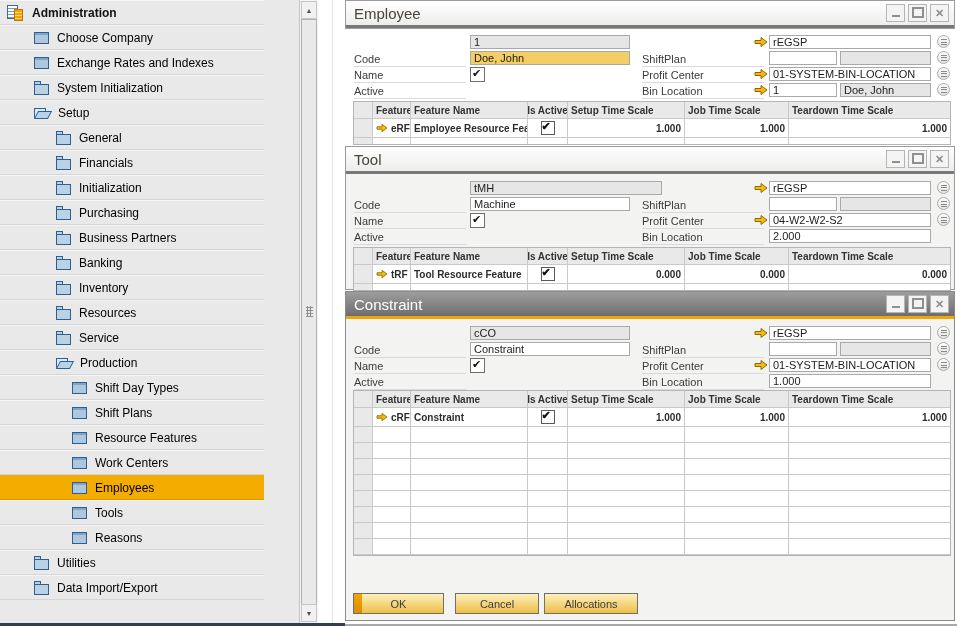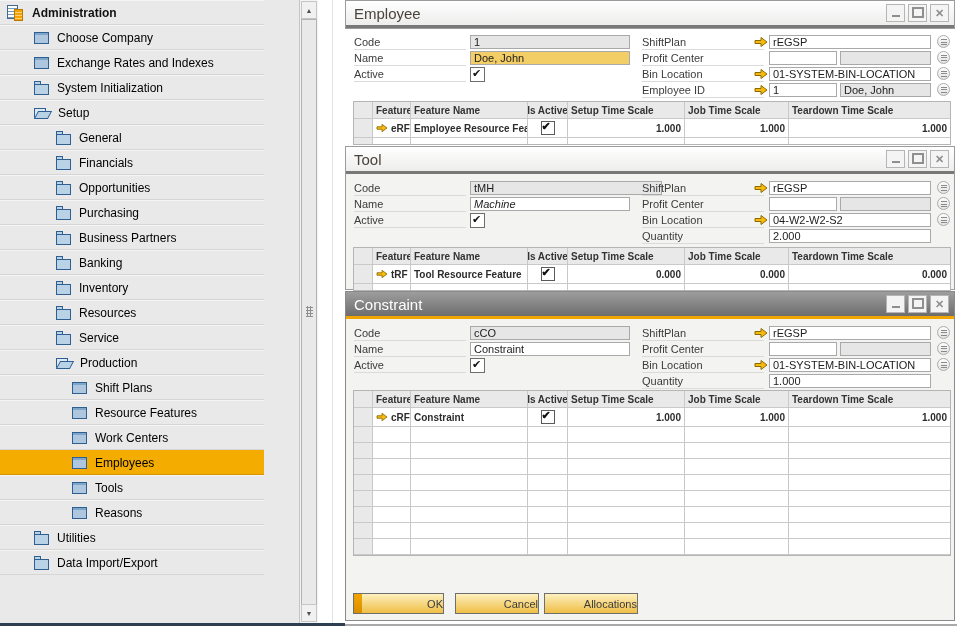--- a/index.html
+++ b/index.html
@@ -55,21 +55,21 @@
   .tbar-dark{background:linear-gradient(#9d9d9d,#6d6d6d);border-bottom:3px solid #F0A500;}
   .tbar-dark .ttl{color:#ffffff;}
   .wbtns{margin-left:auto;display:flex;gap:3px;padding-right:5px;}
   .wbtn{width:19px;height:18px;background:#f4f4f4;border:1px solid #b5b5b5;
         display:flex;align-items:flex-end;justify-content:center;cursor:default;box-sizing:border-box;}
   .g-min{width:8px;height:2px;background:#8f8f8f;margin-bottom:4px;}
   .g-max{width:8px;height:7px;border:2px solid #8f8f8f;margin-bottom:3px;}
   .g-x{font-size:11px;font-weight:bold;color:#8f8f8f;line-height:15px;margin:0 auto;}
   
   .frow{position:absolute;height:15px;}
-  .flab{position:absolute;top:1px;height:13px;font-size:11px;color:#3b3b3b;
+  .flab{position:absolute;top:18px;height:13px;font-size:11px;color:#3b3b3b;
         border-bottom:1px solid #dadada;white-space:nowrap;}
   .l-l{left:8px;width:112px;} .l-r{left:296px;width:122px;}
   .inp{position:absolute;top:0;height:14px;box-sizing:border-box;border:1px solid #a9a9a9;background:#ffffff;
        font-size:11px;line-height:12px;padding:0 3px;color:#1c1c1c;white-space:nowrap;overflow:hidden;}
   .inp-gray{background:#e6e6e6;}
   .inp-hl{background:#F3CE67;}
   .cb{position:absolute;top:0;width:13px;height:13px;background:#ffffff;border:1px solid #6f6f6f;box-sizing:content-box;}
   .cb::after{content:"✔";position:absolute;left:1px;top:-1px;font-size:11px;color:#111;}
   .larr{position:absolute;top:1px;width:14px;height:12px;}
   .lico{position:absolute;top:0;left:591px;width:13px;height:13px;border-radius:50%;
@@ -88,21 +88,21 @@
   .c0{width:19px;background:#e9e9e9 !important;}
   .c1{width:38px;gap:3px;} .c2{width:117px;} .c3{width:40px;justify-content:center;}
   .c4{width:117px;} .c5{width:104px;} .c6{width:161px;border-right:none !important;}
   .num{justify-content:flex-end;}
   .tcb{position:relative;width:12px;height:12px;background:#fff;border:1px solid #5a5a5a;}
   .tcb::after{content:"✔";position:absolute;left:0px;top:-2px;font-size:11px;color:#111;}
   .tarr{width:12px;height:10px;flex:0 0 auto;}
   
   .btn{position:absolute;height:21px;box-sizing:border-box;border:1px solid #6f6f6f;
        background:linear-gradient(#FDF0BE,#EFBE45);font-size:11px;color:#3c3c3c;
-       display:flex;align-items:center;justify-content:flex-end;cursor:default;overflow:hidden;}
+       display:flex;align-items:center;justify-content:center;cursor:default;overflow:hidden;}
   .btn-def::before{content:"";position:absolute;left:0;top:0;bottom:0;width:8px;
        background:linear-gradient(#F2A600,#D98E00);}
 </style>
 </head>
 <body>
 
 <div class="sb">
   <div class="tree">
     <div class="trow lvl0">
         <span class="ticon ic-admin"></span>
@@ -127,21 +127,21 @@
     <div class="trow lvl2">
         <span class="ticon ic-folder"></span>
         <span class="tlabel">General</span>
       </div>
     <div class="trow lvl2">
         <span class="ticon ic-folder"></span>
         <span class="tlabel">Financials</span>
       </div>
     <div class="trow lvl2">
         <span class="ticon ic-folder"></span>
-        <span class="tlabel">Opportunities</span>
+        <span class="tlabel">Initialization</span>
       </div>
     <div class="trow lvl2">
         <span class="ticon ic-folder"></span>
         <span class="tlabel">Purchasing</span>
       </div>
     <div class="trow lvl2">
         <span class="ticon ic-folder"></span>
         <span class="tlabel">Business Partners</span>
       </div>
     <div class="trow lvl2">
@@ -156,20 +156,24 @@
         <span class="ticon ic-folder"></span>
         <span class="tlabel">Resources</span>
       </div>
     <div class="trow lvl2">
         <span class="ticon ic-folder"></span>
         <span class="tlabel">Service</span>
       </div>
     <div class="trow lvl2">
         <span class="ticon ic-folder-open"></span>
         <span class="tlabel">Production</span>
+      </div>
+    <div class="trow lvl3">
+        <span class="ticon ic-window"></span>
+        <span class="tlabel">Shift Day Types</span>
       </div>
     <div class="trow lvl3">
         <span class="ticon ic-window"></span>
         <span class="tlabel">Shift Plans</span>
       </div>
     <div class="trow lvl3">
         <span class="ticon ic-window"></span>
         <span class="tlabel">Resource Features</span>
       </div>
     <div class="trow lvl3">
@@ -317,21 +321,21 @@
     <div class="inp inp-gray" style="left:124px;width:192px;">tMH</div>
     <span class="flab l-r">ShiftPlan</span>
     <svg class="larr" style="left:408px;" viewBox="0 0 14 12">
         <path d="M1 4.5 H7 V1.5 L13 6 7 10.5 V7.5 H1 Z" fill="#F5B90F" stroke="#8E6A00"></path>
       </svg>
     <div class="inp" style="left:423px;width:162px;">rEGSP</div>
     <span class="lico"></span>
   </div>
   <div class="frow" style="top:50px;">
     <span class="flab l-l">Name</span>
-    <div class="inp" style="left:124px;width:160px;font-style:italic;">Machine</div>
+    <div class="inp" style="left:124px;width:160px;">Machine</div>
     <span class="flab l-r">Profit Center</span>
     <div class="inp" style="left:423px;width:68px;"></div>
     <div class="inp inp-gray" style="left:494px;width:91px;"></div>
     <span class="lico"></span>
   </div>
   <div class="frow" style="top:66px;">
     <span class="flab l-l">Active</span>
     <span class="cb" style="left:124px;"></span>
     <span class="flab l-r">Bin Location</span>
     <svg class="larr" style="left:408px;" viewBox="0 0 14 12">

